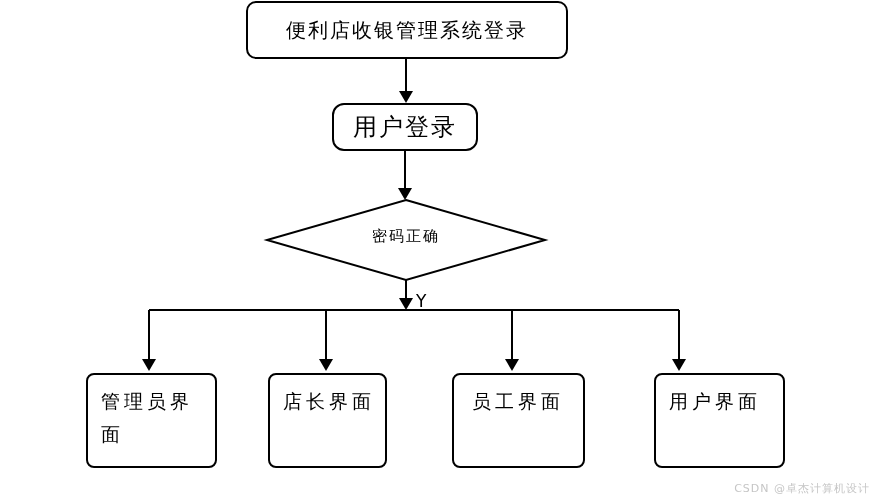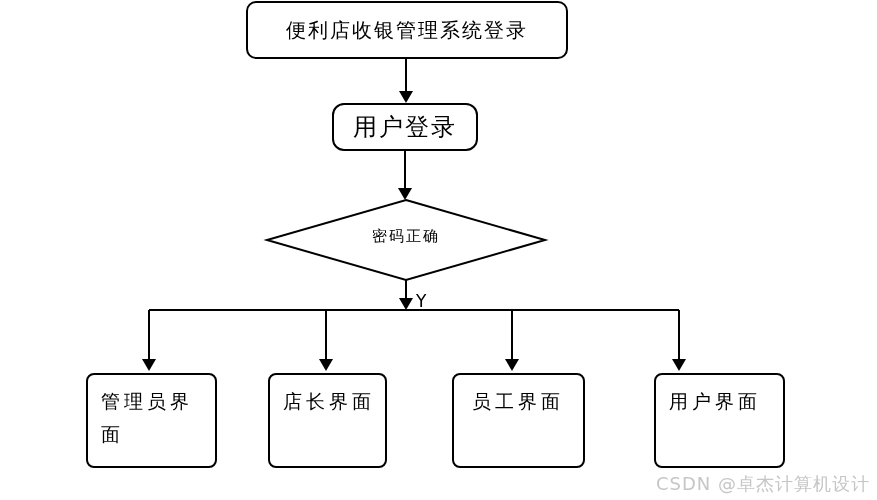--- a/index.html
+++ b/index.html
@@ -73,21 +73,21 @@
   }
   .yes-label {
     position: absolute;
     left: 416px; top: 291px;
     font-size: 17px;
   }
   .watermark {
     position: absolute;
     right: 7px;
     bottom: 4px;
-    font-size: 18px;
+    font-size: 11px;
     letter-spacing: 1px;
   }
 </style>
 </head>
 <body>
 
 <div class="canvas">
 
   <svg class="connectors" viewBox="0 0 877 500" xmlns="http://www.w3.org/2000/svg">
 

